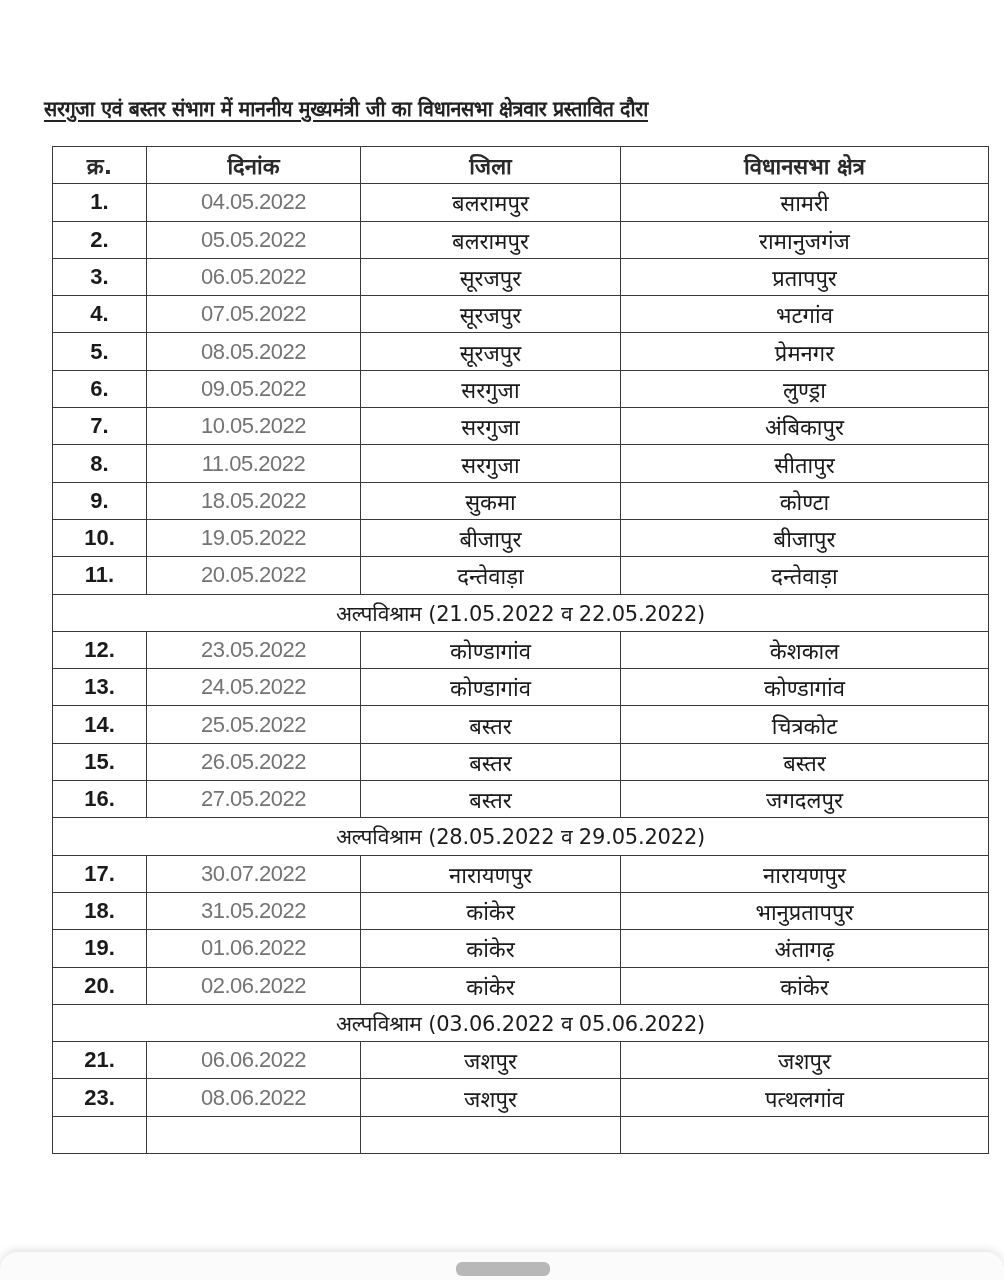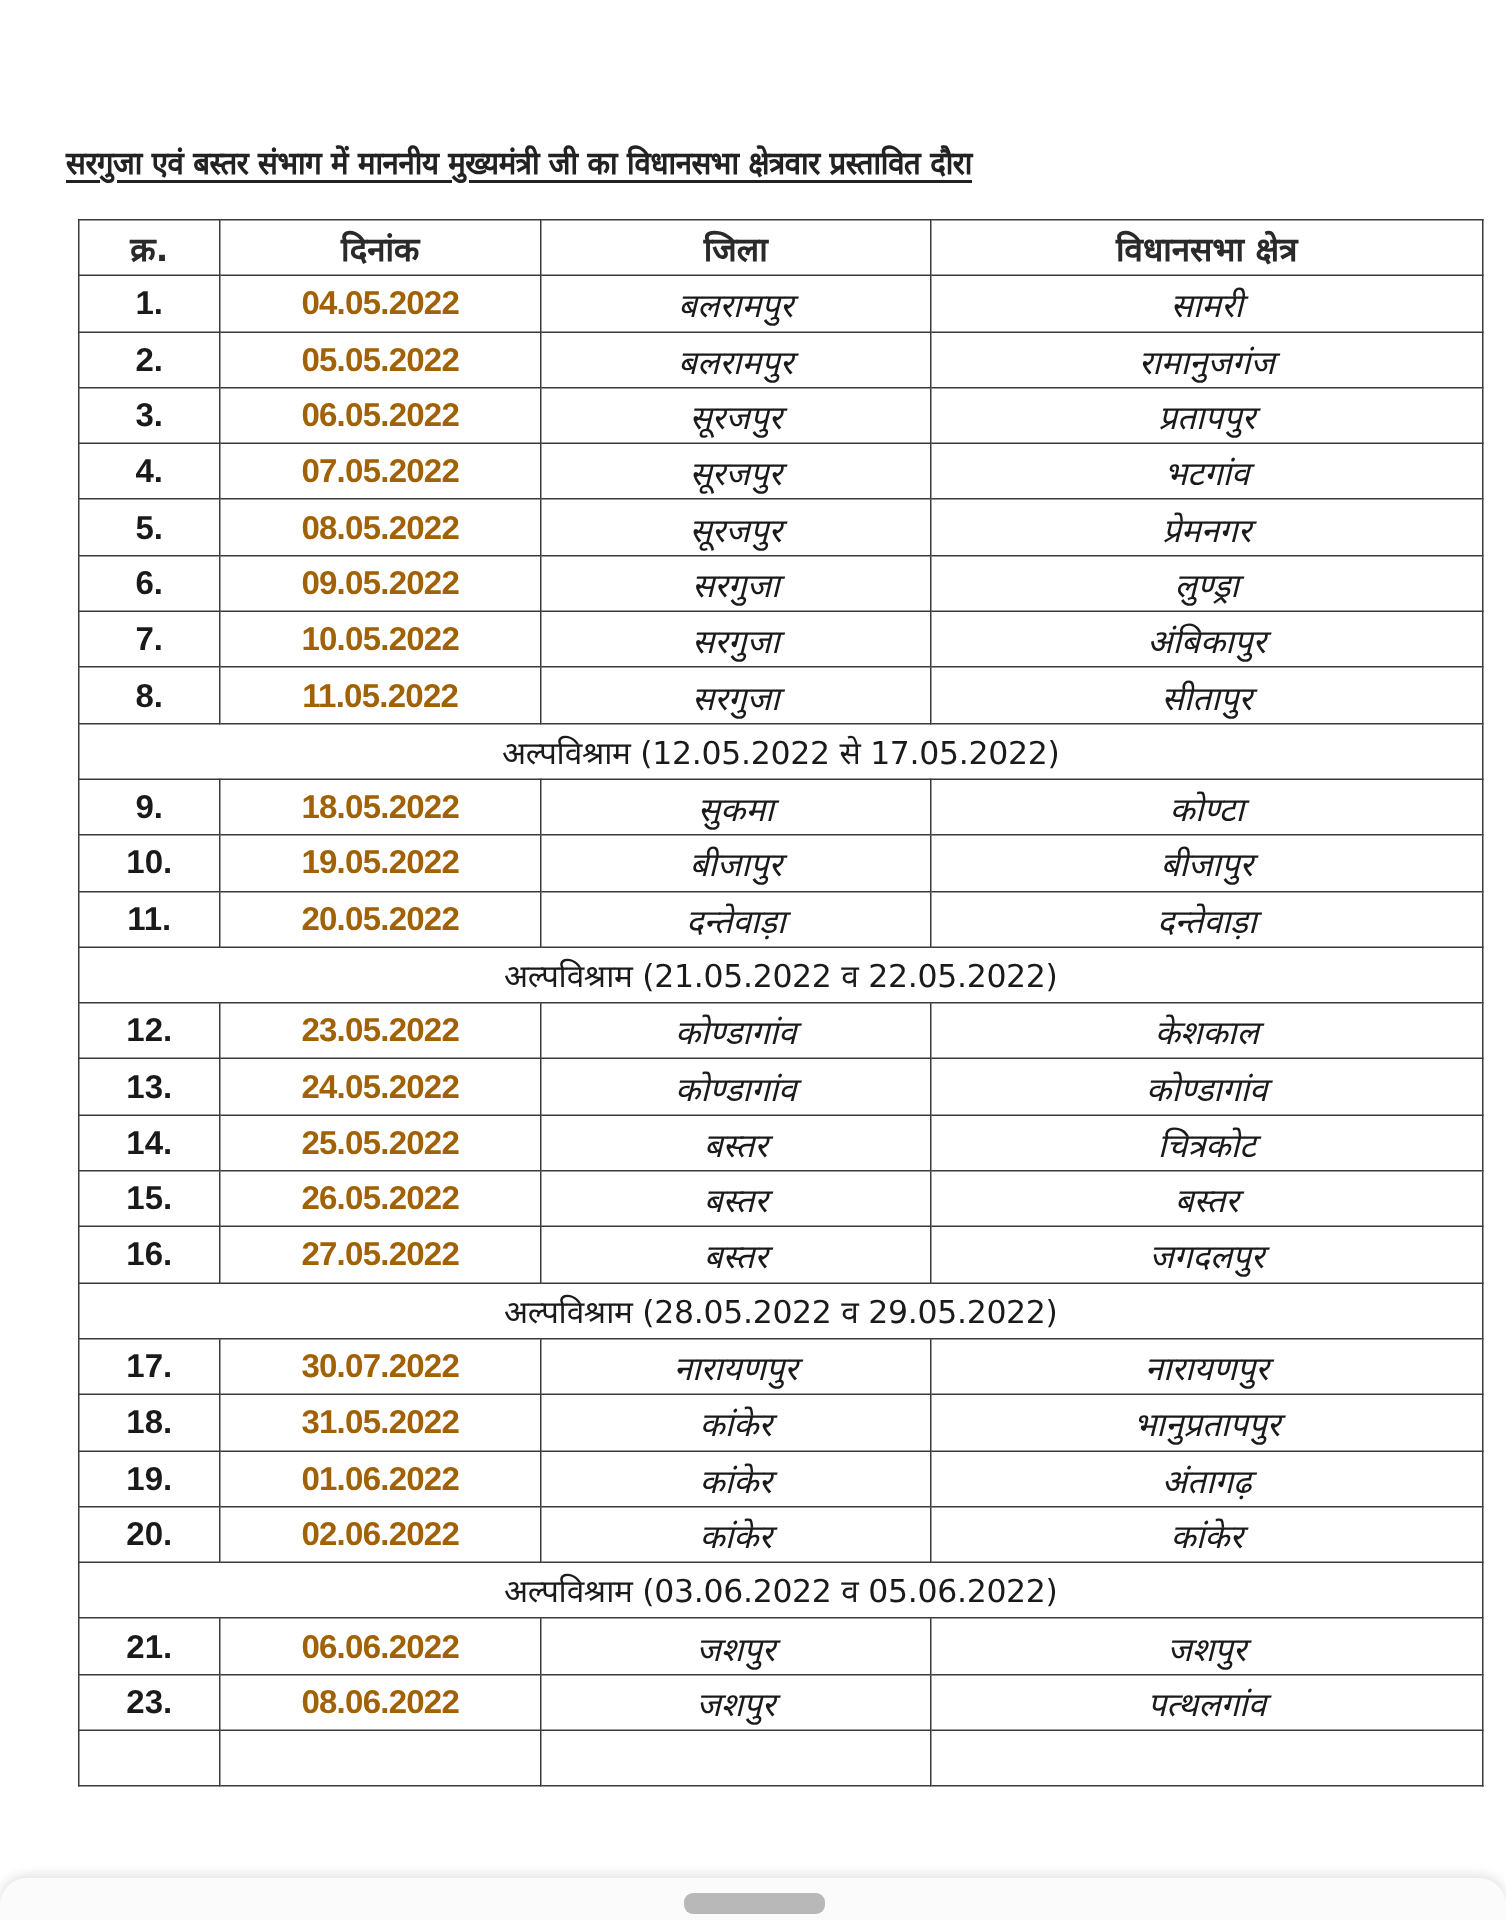--- a/index.html
+++ b/index.html
@@ -19,22 +19,22 @@
     position:absolute; left:52px; top:146px; width:936px;
     border-collapse:collapse; table-layout:fixed;
   }
   table.schedule td, table.schedule th {
     border:1.5px solid #3a3a3a; height:36.3px; padding:0;
     font-size:22px; text-align:center; vertical-align:middle;
     white-space:nowrap; overflow:hidden;
   }
   th { font-weight:bold; color:#2a2a2a; }
   td.sn { font-weight:bold; text-align:right; padding-right:20px; font-family:"Liberation Sans", sans-serif; }
-  td.date { font-family:"Liberation Sans", sans-serif; font-size:22px; letter-spacing:-0.5px; font-weight:bold; color:#a16207; }
-  td.hi { font-size:21px;font-style:italic; }
+  td.date { font-family:"Liberation Sans", sans-serif; font-size:22px; letter-spacing:-0.5px; font-weight:normal; color:#737373; }
+  td.hi { font-size:21px; }
   tr.rest td { font-size:21px; letter-spacing:-0.2px; }
   col.c1 { width:94px; } col.c2 { width:214px; } col.c3 { width:260px; } col.c4 { width:368px; }
   .bottom-sheet {
     position:absolute; left:0; top:1252px; width:1004px; height:40px;
     background:#fbfbfb; border-top-left-radius:18px; border-top-right-radius:18px;
     box-shadow:0 -2px 8px rgba(0,0,0,0.12);
   }
   .sheet-handle {
     position:absolute; left:456px; top:10px; width:94px; height:14px;
     background:#b8b8b8; border-radius:6px;
@@ -102,23 +102,20 @@
         <td class="date">10.05.2022</td>
         <td class="hi">सरगुजा</td>
         <td class="hi">अंबिकापुर</td>
       </tr>
       <tr>
         <td class="sn">8.</td>
         <td class="date">11.05.2022</td>
         <td class="hi">सरगुजा</td>
         <td class="hi">सीतापुर</td>
       </tr>
-      <tr class="rest">
-        <td colspan="4">अल्पविश्राम (12.05.2022 से 17.05.2022)</td>
-      </tr>
       <tr>
         <td class="sn">9.</td>
         <td class="date">18.05.2022</td>
         <td class="hi">सुकमा</td>
         <td class="hi">कोण्टा</td>
       </tr>
       <tr>
         <td class="sn">10.</td>
         <td class="date">19.05.2022</td>
         <td class="hi">बीजापुर</td>

